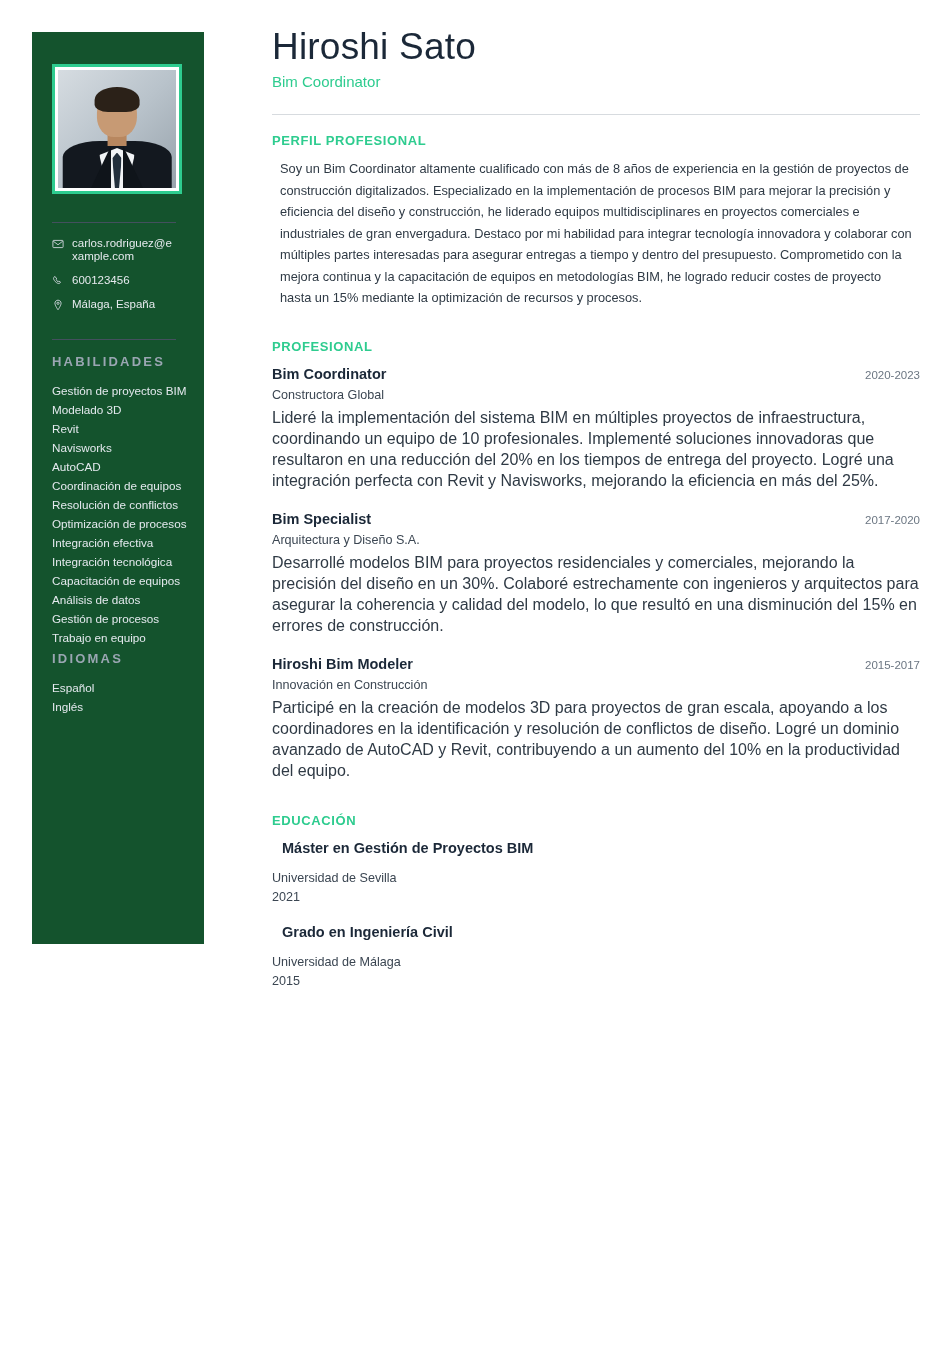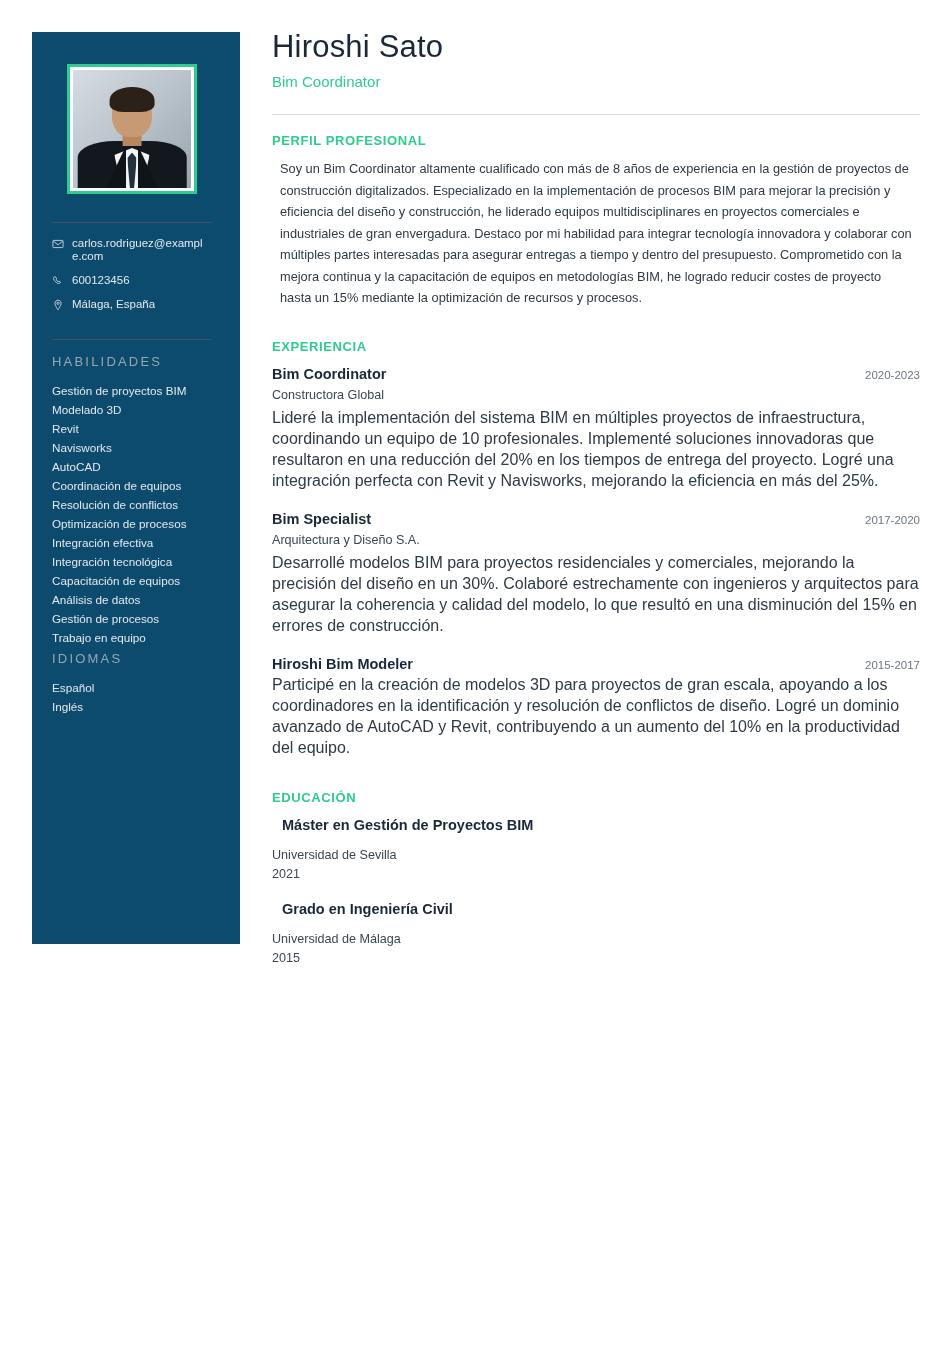--- a/index.html
+++ b/index.html
@@ -19,23 +19,23 @@
     width: 952px;
     height: 1347px;
     background: #ffffff;
   }
 
   
   .sidebar {
     position: absolute;
     left: 32px;
     top: 32px;
-    width: 208px;
+    width: 172px;
     height: 912px;
-    background: #0c4a6e;
+    background: #14532d;
     padding: 24px 28px 20px 20px;
   }
   .photo-frame {
     width: 130px;
     height: 130px;
     margin: 8px auto 0 auto;
     border: 3px solid #2ecc8f;
     background: #ffffff;
     padding: 3px;
     overflow: hidden;
@@ -91,41 +91,41 @@
     align-items: flex-start;
     justify-content: flex-start;
     padding-top: 1px;
   }
   .contact-row .ic svg { display: block; }
   .contact-text { word-break: break-all; }
 
   .side-heading {
     color: #9aa6b2;
     font-size: 13px;
-    font-weight: normal;
+    font-weight: bold;
     letter-spacing: 2.2px;
     margin: 4px 0 12px 0;
   }
   .side-list { list-style: none; margin: 0; padding: 0; }
   .side-list li {
     color: #e4e9ee;
     font-size: 11.7px;
     line-height: 19px;
     white-space: nowrap;
   }
 
   
   .main {
     position: absolute;
     left: 272px;
     top: 28px;
     width: 648px;
   }
   .name {
-    font-size: 31px;
+    font-size: 37px;
     color: #1b2838;
     font-weight: normal;
     letter-spacing: 0.2px;
     margin: 0;
     line-height: 38px;
   }
   .role {
     color: #2ecc8f;
     font-size: 15px;
     margin: 6px 0 0 0;
@@ -293,21 +293,21 @@
     <div class="rule"></div>
 
     <section>
       <h2 class="sec-title">PERFIL PROFESIONAL</h2>
       <p class="para">Soy un Bim Coordinator altamente cualificado con más de 8 años de experiencia en la gestión de proyectos de construcción digitalizados. Especializado en la implementación de procesos BIM para mejorar la precisión y eficiencia del diseño y construcción, he liderado equipos multidisciplinares en proyectos comerciales e industriales de gran envergadura. Destaco por mi habilidad para integrar tecnología innovadora y colaborar con múltiples partes interesadas para asegurar entregas a tiempo y dentro del presupuesto. Comprometido con la mejora continua y la capacitación de equipos en metodologías BIM, he logrado reducir costes de proyecto hasta un 15% mediante la optimización de recursos y procesos.</p>
     </section>
 
     <div class="sec-gap"></div>
 
     <section>
-      <h2 class="sec-title">EXPERIENCIA</h2>
+      <h2 class="sec-title">PROFESIONAL</h2>
 
       <div class="job">
         <div class="job-head">
           <h3 class="job-title">Bim Coordinator</h3>
           <span class="job-dates">2020-2023</span>
         </div>
         <div class="job-company">Constructora Global</div>
         <p class="job-desc">Lideré la implementación del sistema BIM en múltiples proyectos de infraestructura, coordinando un equipo de 10 profesionales. Implementé soluciones innovadoras que resultaron en una reducción del 20% en los tiempos de entrega del proyecto. Logré una integración perfecta con Revit y Navisworks, mejorando la eficiencia en más del 25%.</p>
       </div>
 
@@ -318,20 +318,21 @@
         </div>
         <div class="job-company">Arquitectura y Diseño S.A.</div>
         <p class="job-desc">Desarrollé modelos BIM para proyectos residenciales y comerciales, mejorando la precisión del diseño en un 30%. Colaboré estrechamente con ingenieros y arquitectos para asegurar la coherencia y calidad del modelo, lo que resultó en una disminución del 15% en errores de construcción.</p>
       </div>
 
       <div class="job">
         <div class="job-head">
           <h3 class="job-title">Hiroshi Bim Modeler</h3>
           <span class="job-dates">2015-2017</span>
         </div>
+        <div class="job-company">Innovación en Construcción</div>
         <p class="job-desc">Participé en la creación de modelos 3D para proyectos de gran escala, apoyando a los coordinadores en la identificación y resolución de conflictos de diseño. Logré un dominio avanzado de AutoCAD y Revit, contribuyendo a un aumento del 10% en la productividad del equipo.</p>
       </div>
     </section>
 
     <div class="sec-gap" style="height:14px;"></div>
 
     <section>
       <h2 class="sec-title">EDUCACIÓN</h2>
 
       <div class="edu">

